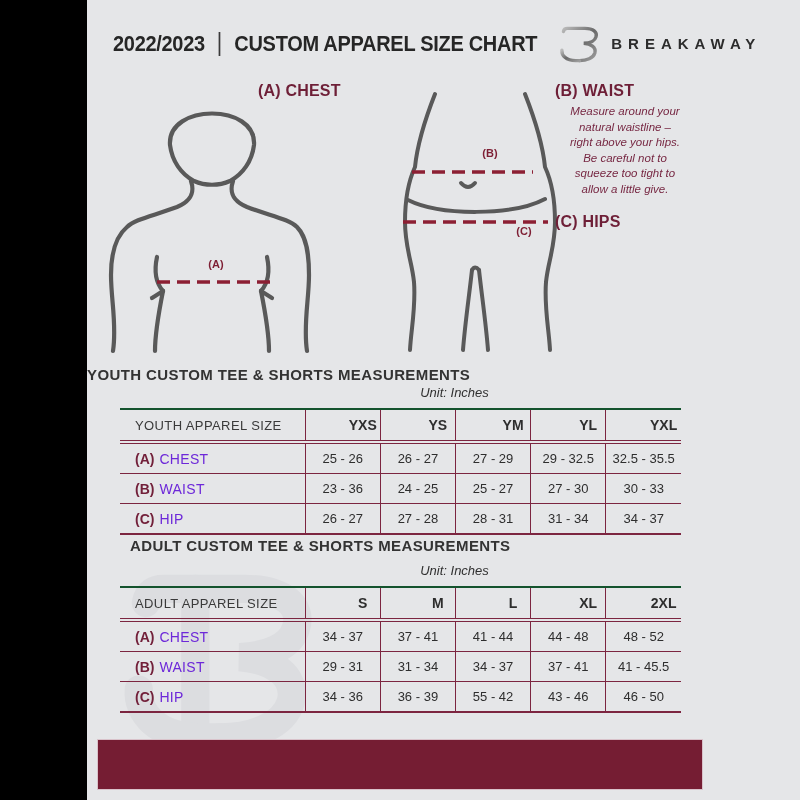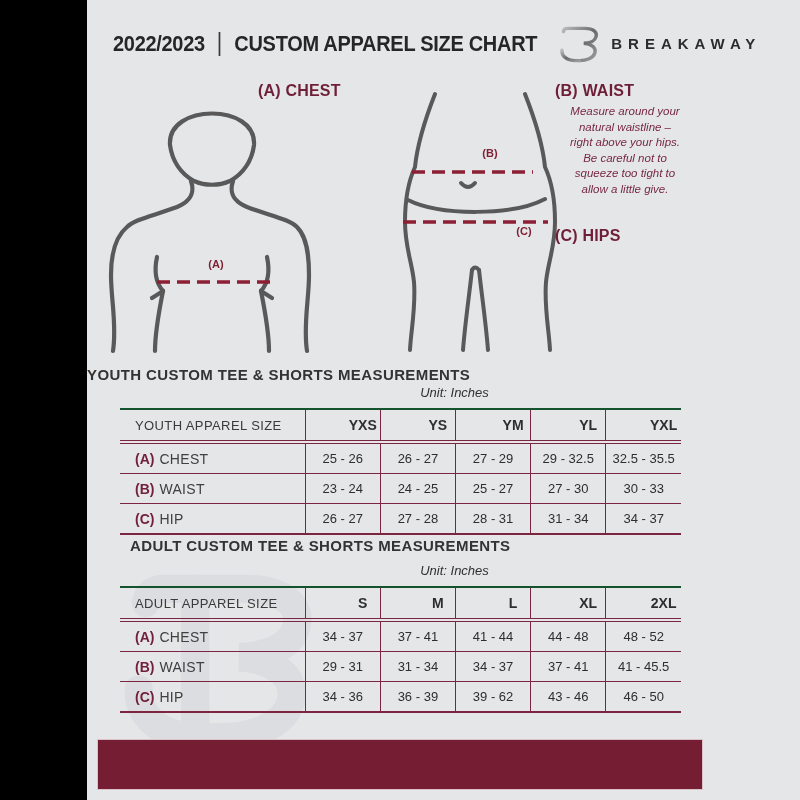--- a/index.html
+++ b/index.html
@@ -56,21 +56,21 @@
   table.size col.c0{width:33%;}
   table.size th, table.size td{
     border-left:1.5px solid #7c2540;padding:0;text-align:center;vertical-align:middle;
   }
   table.size th:first-child, table.size td:first-child{border-left:none;text-align:left;padding-left:15px;}
   table.size thead th{height:30px;border-bottom:4px double #7c2540;font-size:14px;color:#2e2e2e;padding-left:40px;}
   table.size thead th:first-child{font-weight:400;font-size:13px;letter-spacing:0.4px;color:#3a3a3a;}
   table.size tbody td{height:29px;border-bottom:1.5px solid #7c2540;font-size:13px;color:#2e2e2e;}
   table.size tbody tr:last-child td{border-bottom:none;}
   .rk{font-weight:800;color:#72203a;margin-right:5px;font-size:14px;}
-  .rl{font-size:14px;color:#404040;letter-spacing:0.3px;}
+  .rl{font-size:14px;color:#6d28d9;letter-spacing:0.3px;}
   
   .watermark{position:absolute;left:20px;top:556px;z-index:1;opacity:1;}
   .footer-bar{
     position:absolute;left:10px;top:739px;width:606px;height:51px;
     background:#751d33;border:1px solid #d9c2ca;box-sizing:border-box;z-index:3;
   }
 </style>
 </head>
 <body>
 
@@ -141,21 +141,21 @@
   <div class="guide-h" style="left:171px;top:82px;">(A) CHEST</div>
 
   <div class="guide-h" style="left:468px;top:82px;">(B) WAIST</div>
   <div class="guide-p" style="left:468px;top:104px;width:140px;text-align:center;">Measure around your
 natural waistline –
 right above your hips.
 Be careful not to
 squeeze too tight to
 allow a little give.</div>
 
-  <div class="guide-h" style="left:468px;top:227px;">(C) HIPS</div>
+  <div class="guide-h" style="left:468px;top:213px;">(C) HIPS</div>
 
   <div class="tbl-title" style="top:366px;">YOUTH CUSTOM TEE &amp; SHORTS MEASUREMENTS</div>
   <div class="tbl-unit" style="top:385px;">Unit: Inches</div>
   <table class="size" style="top:408px;">
     <colgroup>
         <col class="c0">
         <col>
         <col>
         <col>
         <col>
@@ -175,21 +175,21 @@
         <tr>
           <td><span class="rk">(A)</span><span class="rl">CHEST</span></td>
           <td>25 - 26</td>
           <td>26 - 27</td>
           <td>27 - 29</td>
           <td>29 - 32.5</td>
           <td>32.5 - 35.5</td>
         </tr>
         <tr>
           <td><span class="rk">(B)</span><span class="rl">WAIST</span></td>
-          <td>23 - 24</td>
+          <td>23 - 36</td>
           <td>24 - 25</td>
           <td>25 - 27</td>
           <td>27 - 30</td>
           <td>30 - 33</td>
         </tr>
         <tr>
           <td><span class="rk">(C)</span><span class="rl">HIP</span></td>
           <td>26 - 27</td>
           <td>27 - 28</td>
           <td>28 - 31</td>
@@ -234,21 +234,21 @@
           <td>29 - 31</td>
           <td>31 - 34</td>
           <td>34 - 37</td>
           <td>37 - 41</td>
           <td>41 - 45.5</td>
         </tr>
         <tr>
           <td><span class="rk">(C)</span><span class="rl">HIP</span></td>
           <td>34 - 36</td>
           <td>36 - 39</td>
-          <td>39 - 62</td>
+          <td>55 - 42</td>
           <td>43 - 46</td>
           <td>46 - 50</td>
         </tr>
       </tbody>
     </table>
 
   <div class="footer-bar"></div>
 </div>
 
 </body></html>

